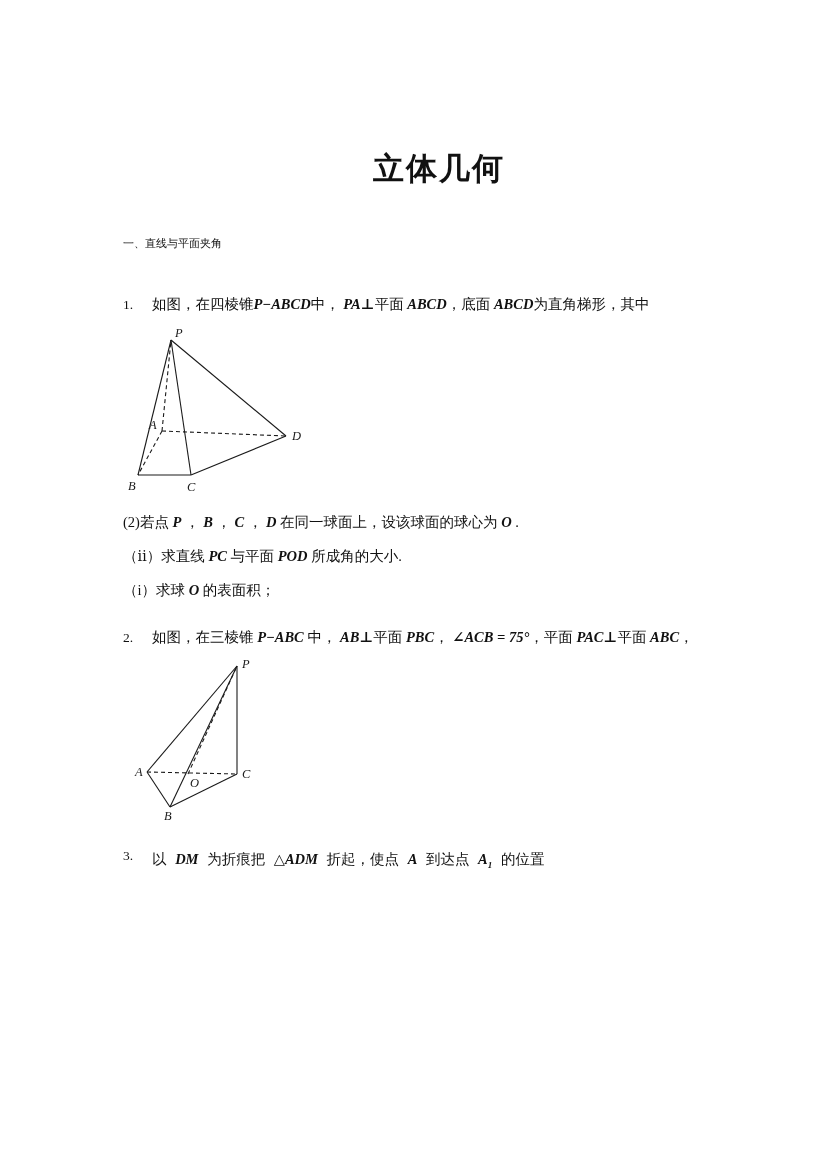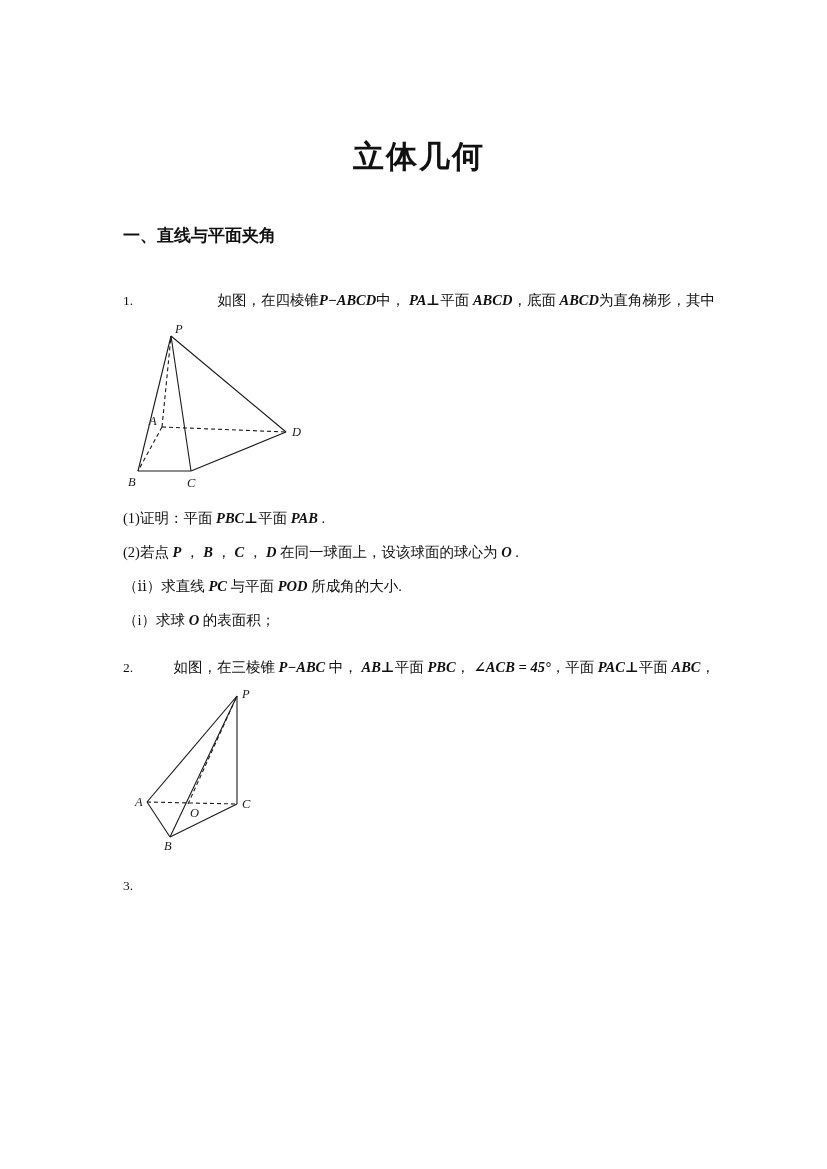--- a/index.html
+++ b/index.html
@@ -1,48 +1,48 @@
 <!DOCTYPE html>
 <html><head>
 <meta charset="utf-8">
 <style>
   * { box-sizing: border-box; }
   html, body { margin: 0; padding: 0; background: #ffffff; }
   .page {
     position: relative;
     width: 827px;
     height: 915px;
-    margin: 4px auto;
+    margin: 16px auto;
     background: #ffffff;
-    padding: 132px 112px 40px 123px;
+    padding: 132px 72px 40px 123px;
     font-family: "Liberation Serif", "DejaVu Serif", serif;
     font-size: 14.5px;
     color: #111;
     overflow: hidden;
   }
   .title {
     margin: 0;
     font-size: 31px;
     font-weight: 700;
     text-align: center;
     letter-spacing: 2px;
   }
   .section {
     margin: 46px 0 0 0;
-    font-size: 17px;
-    font-weight: 700;
+    font-size: 11px;
+    font-weight: 400;
   }
   .problem { margin: 0; }
   #p1 { margin-top: 37px; }
   #p2 { margin-top: 14px; }
   #p3 { margin-top: 18px; }
   .prow { display: flex; }
   .pnum { flex: 0 0 29px; width: 29px; line-height: 33px; font-size: 13.5px; }
   .plines { flex: 1; }
-  .plines p { margin: 0; line-height: 33px; text-align: right; }
+  .plines p { margin: 0; line-height: 33px; }
   #p3 .plines p { line-height: 40px; }
   .sub p { margin: 0; line-height: 34px; }
   #p1 .sub { margin-top: 10px; }
   #p2 .sub { margin-top: 6px; }
   .math {
     font-family: "Liberation Serif", "DejaVu Serif", serif;
     font-weight: 700;
     font-style: italic;
   }
   .rad { border-top: 1.2px solid #111; padding: 0 1px; }
@@ -101,32 +101,31 @@
         <path d="M37 104 L161 109"></path>
       </g>
       <text x="50" y="10">P</text>
       <text x="24" y="102">A</text>
       <text x="3" y="163">B</text>
       <text x="62" y="164">C</text>
       <text x="167" y="113">D</text>
     </svg>
 
     <div class="sub">
-      <p>(1)证明：平面 <span class="math">PBC⊥</span>平面 <span class="math">PAB</span> .</p>
       <p>(2)若点 <span class="math">P</span> ， <span class="math">B</span> ， <span class="math">C</span> ， <span class="math">D</span> 在同一球面上，设该球面的球心为 <span class="math">O</span> .</p>
       <p>（ⅱ）求直线 <span class="math">PC</span> 与平面 <span class="math">POD</span> 所成角的大小.</p>
       <p>（i）求球 <span class="math">O</span> 的表面积；</p>
     </div>
   </section>
 
   <section class="problem" id="p2">
     <div class="prow">
       <span class="pnum">2.</span>
       <div class="plines">
-        <p>如图，在三棱锥 <span class="math">P−ABC</span> 中， <span class="math">AB⊥</span>平面 <span class="math">PBC</span>， <span class="math">∠ACB = 45°</span>，平面 <span class="math">PAC⊥</span>平面 <span class="math">ABC</span>，</p>
+        <p>如图，在三棱锥 <span class="math">P−ABC</span> 中， <span class="math">AB⊥</span>平面 <span class="math">PBC</span>， <span class="math">∠ACB = 75°</span>，平面 <span class="math">PAC⊥</span>平面 <span class="math">ABC</span>，</p>
       </div>
     </div>
 
     <svg class="fig fig2" viewBox="0 0 145 165" width="145" height="165">
       <g class="solid">
         <path d="M104 10 L14 116"></path>
         <path d="M104 10 L37 151"></path>
         <path d="M104 10 L104 118"></path>
         <path d="M14 116 L37 151"></path>
         <path d="M37 151 L104 118"></path>
@@ -141,17 +140,18 @@
       <text x="109" y="122">C</text>
       <text x="31" y="164">B</text>
     </svg>
 
   </section>
 
   <section class="problem" id="p3">
     <div class="prow">
       <span class="pnum">3.</span>
       <div class="plines">
+        <p class="spread">以 <span class="math">DM</span> 为折痕把 <span class="math">△ADM</span> 折起，使点 <span class="math">A</span> 到达点 <span class="math">A<sub>1</sub></span> 的位置</p>
       </div>
     </div>
   </section>
 
 </div>
 
 </body></html>

